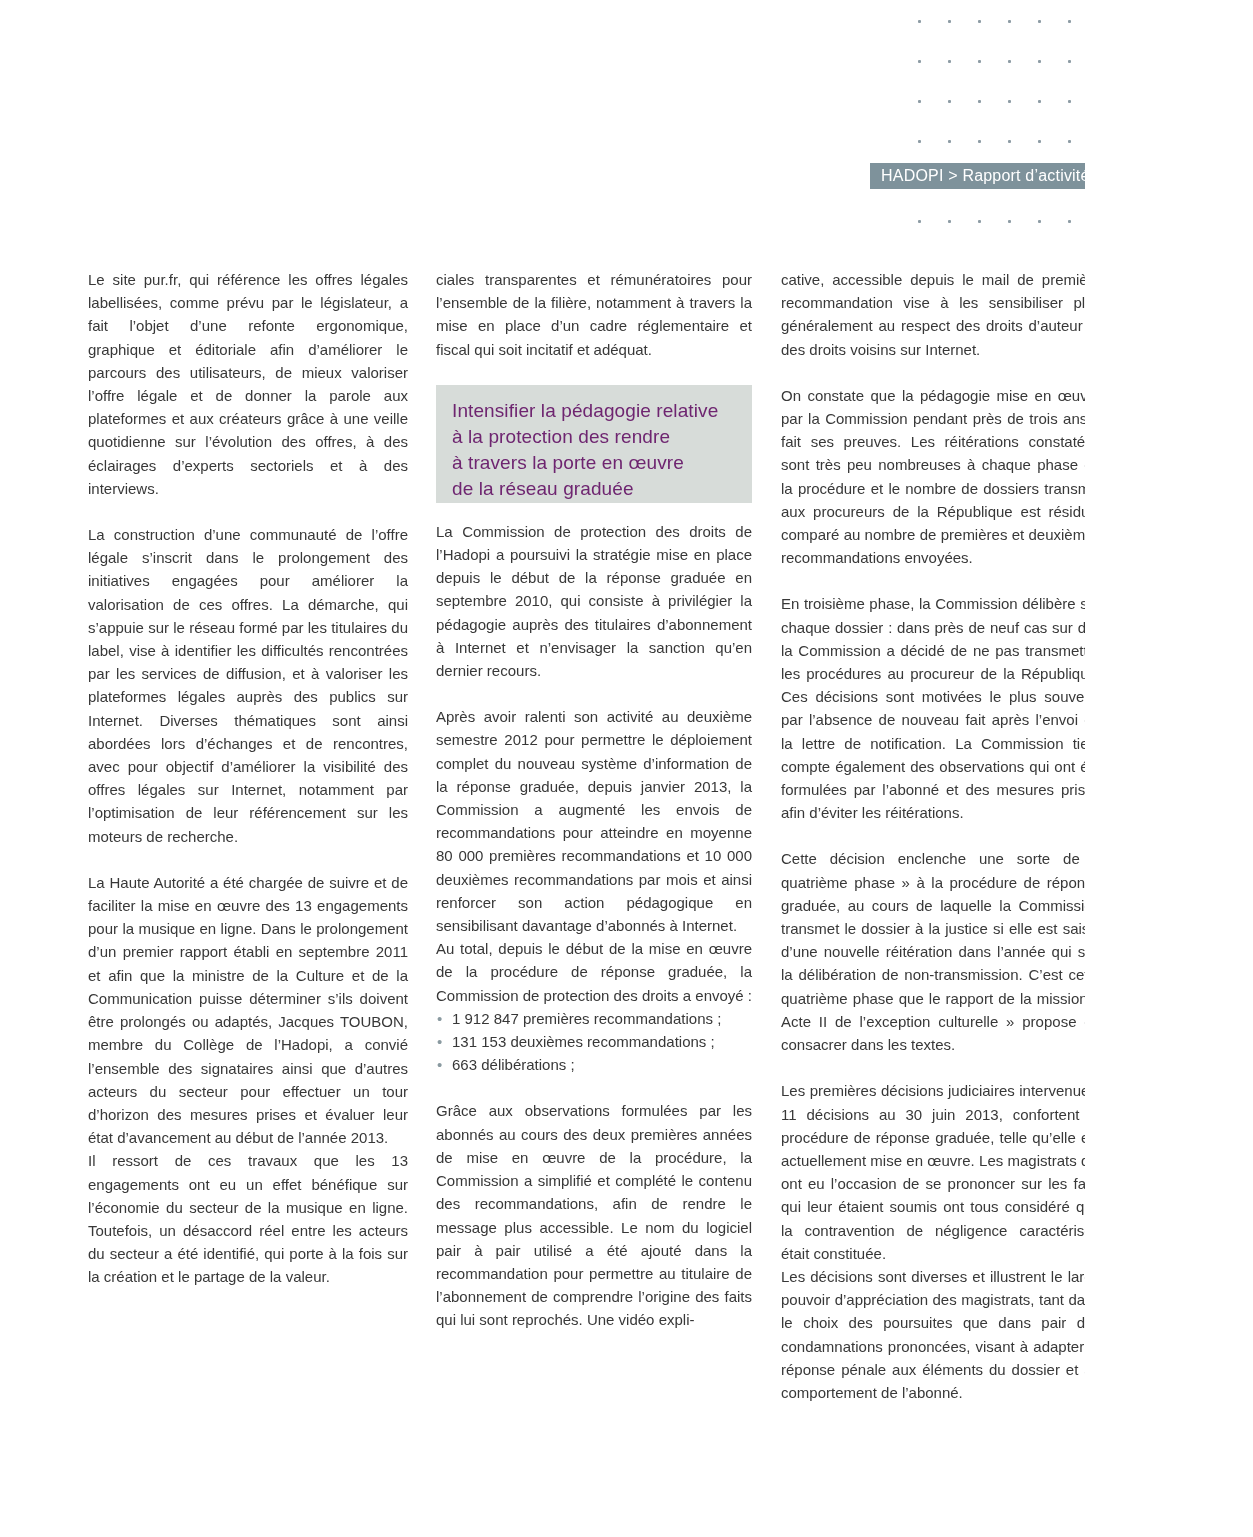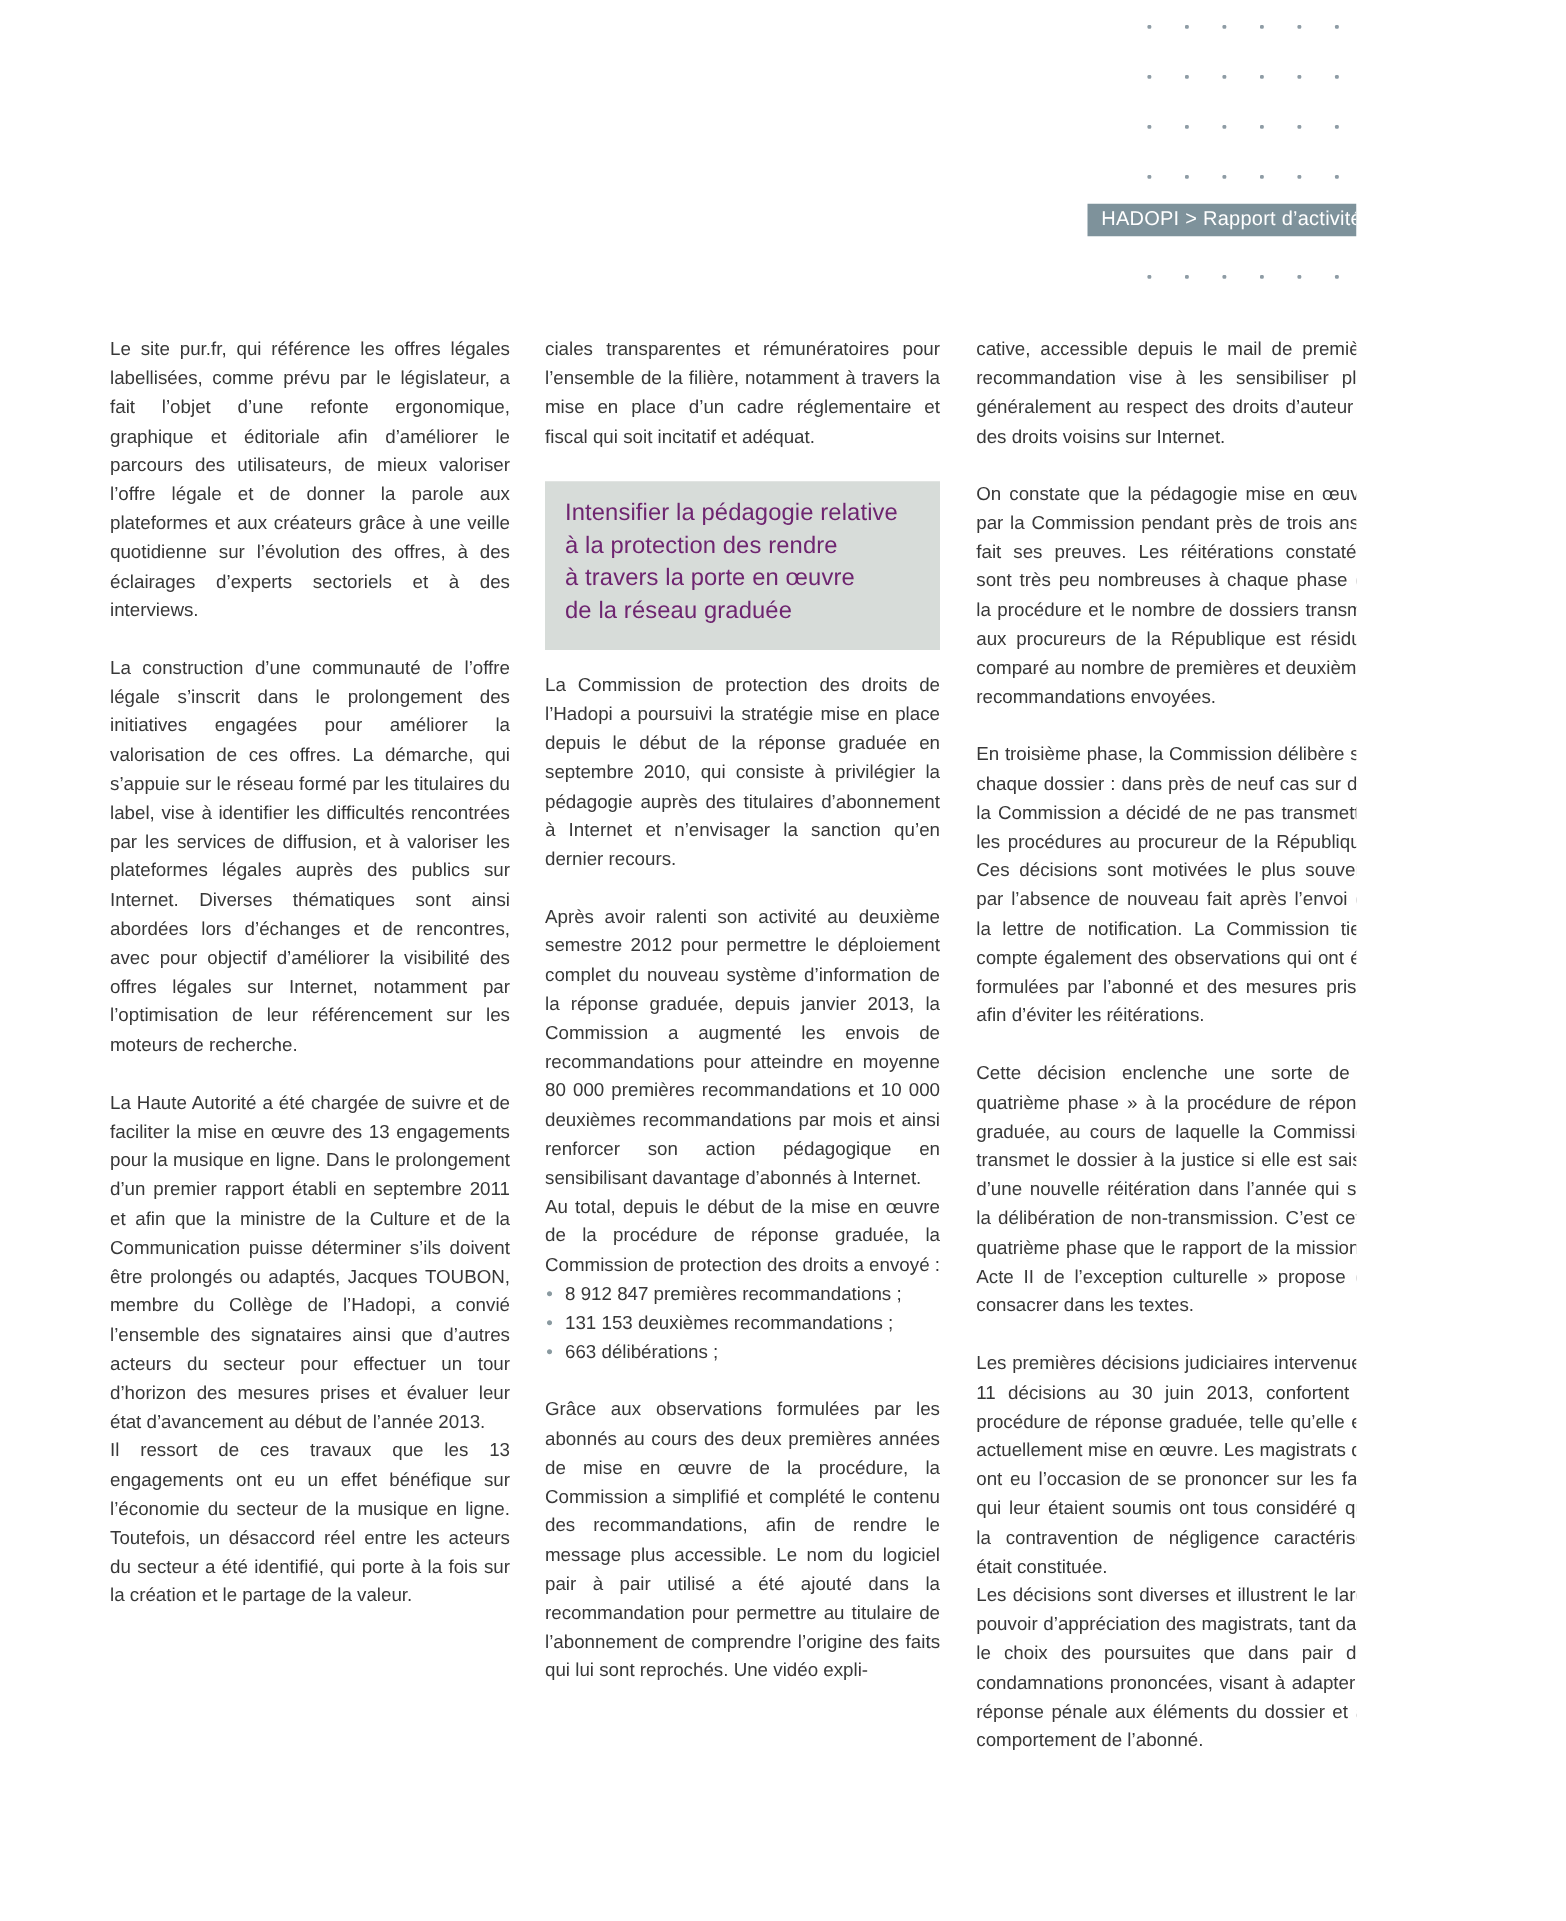--- a/index.html
+++ b/index.html
@@ -42,21 +42,21 @@
   }
   .col1{left:88px;}
   .col2{left:436px;width:316px;}
   .col3{left:781px;}
   .col p{margin:0 0 23px 0;}
   .col p.nogap{margin-bottom:0;}
   
   .hbox{
     background:#d7dcd9;
     margin:24px 0 17px 0;
-    padding:13px 14px 18px 16px;
+    padding:13px 14px 1px 16px;
     text-align:left;
   }
   .hbox div{
     color:#6e2570;font-size:19px;line-height:26px;
     letter-spacing:0.1px;
   }
   
   ul.blist{
     list-style:none;margin:0 0 23px 0;padding:0;
   }
@@ -220,21 +220,21 @@
     <div class="hbox">
       <div>Intensifier la pédagogie relative</div>
       <div>à la protection des rendre</div>
       <div>à travers la porte en œuvre</div>
       <div>de la réseau graduée</div>
     </div>
     <p>La Commission de protection des droits de l’Hadopi a poursuivi la stratégie mise en place depuis le début de la réponse graduée en septembre 2010, qui consiste à privilégier la pédagogie auprès des titulaires d’abonnement à Internet et n’envisager la sanction qu’en dernier recours.</p>
     <p class="nogap">Après avoir ralenti son activité au deuxième semestre 2012 pour permettre le déploiement complet du nouveau système d’information de la réponse graduée, depuis janvier 2013, la Commission a augmenté les envois de recommandations pour atteindre en moyenne 80 000 premières recommandations et 10 000 deuxièmes recommandations par mois et ainsi renforcer son action pédagogique en sensibilisant davantage d’abonnés à Internet.</p>
     <p class="nogap">Au total, depuis le début de la mise en œuvre de la procédure de réponse graduée, la Commission de protection des droits a envoyé :</p>
     <ul class="blist">
-      <li>8 912 847 premières recommandations ;</li>
+      <li>1 912 847 premières recommandations ;</li>
       <li>131 153 deuxièmes recommandations ;</li>
       <li>663 délibérations ;</li>
     </ul>
     <p class="nogap">Grâce aux observations formulées par les abonnés au cours des deux premières années de mise en œuvre de la procédure, la Commission a simplifié et complété le contenu des recommandations, afin de rendre le message plus accessible. Le nom du logiciel pair à pair utilisé a été ajouté dans la recommandation pour permettre au titulaire de l’abonnement de comprendre l’origine des faits qui lui sont reprochés. Une vidéo expli-</p>
   </div>
 
   <div class="col col3">
     <p>cative, accessible depuis le mail de première recommandation vise à les sensibiliser plus généralement au respect des droits d’auteur et des droits voisins sur Internet.</p>
     <p>On constate que la pédagogie mise en œuvre par la Commission pendant près de trois ans a fait ses preuves. Les réitérations constatées sont très peu nombreuses à chaque phase de la procédure et le nombre de dossiers transmis aux procureurs de la République est résiduel comparé au nombre de premières et deuxièmes recommandations envoyées.</p>
     <p>En troisième phase, la Commission délibère sur chaque dossier : dans près de neuf cas sur dix, la Commission a décidé de ne pas transmettre les procédures au procureur de la République. Ces décisions sont motivées le plus souvent, par l’absence de nouveau fait après l’envoi de la lettre de notification. La Commission tient compte également des observations qui ont été formulées par l’abonné et des mesures prises afin d’éviter les réitérations.</p>

